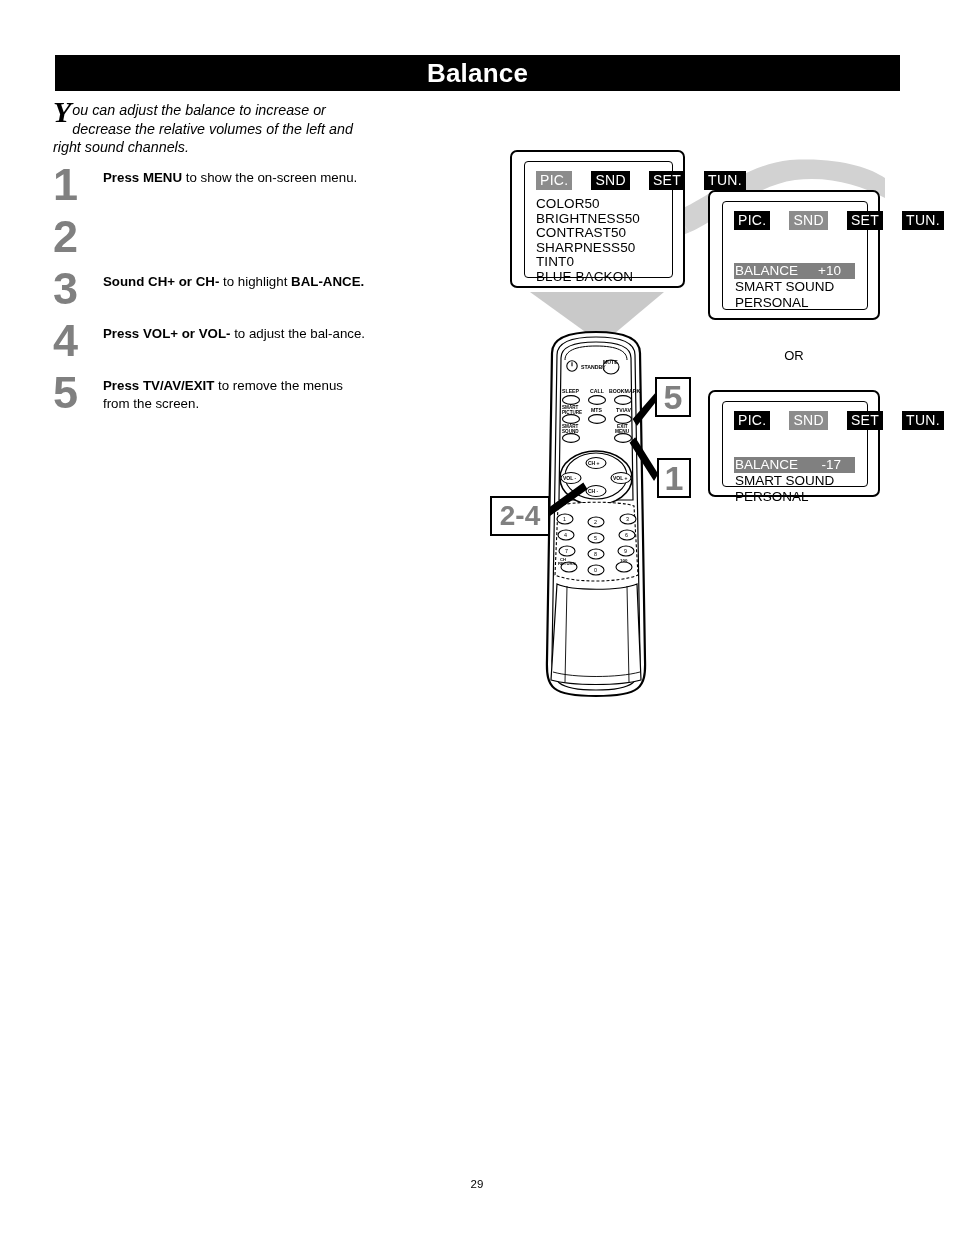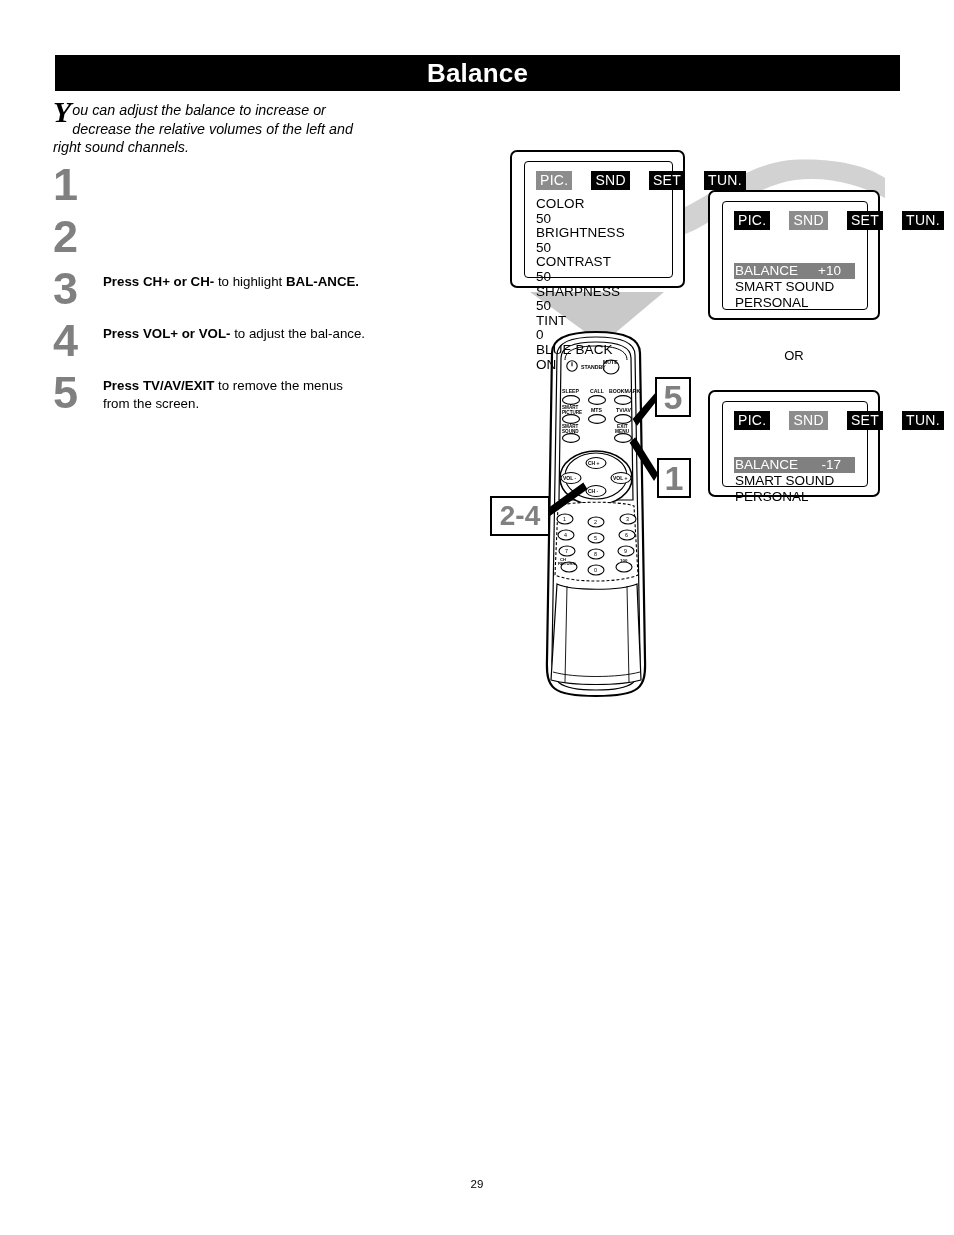--- a/index.html
+++ b/index.html
@@ -123,21 +123,20 @@
   }
   .osd-tab.sel {
     background: #8c8c8c;
     color: #ffffff;
   }
   .osd-rows { font-size: 13.5px; line-height: 14.6px; }
   .osd-row {
     display: flex;
     justify-content: flex-start;
     white-space: nowrap;
-    flex-direction: column;
   }
   .osd-row .lbl { letter-spacing: 0.1px; }
   .osd-row .val { text-align: left; min-width: 26px; }
 
   
   .osd-bal-row {
     background: #808080;
     color: #ffffff;
     display: flex;
     font-size: 13.5px;
@@ -212,29 +211,30 @@
 </div>
 
 <div class="intro">
   <span class="dropcap">Y</span><span class="intro-body">ou can adjust the balance to increase or decrease the relative volumes of the left and right sound channels.</span>
 </div>
 
 <div class="steps">
 
   <div class="step">
     <div class="step-num">1</div>
+    <div class="step-text"><b>Press MENU</b><span> to show the on-screen menu.</span><b></b></div>
   </div>
 
   <div class="step">
     <div class="step-num">2</div>
   </div>
 
   <div class="step">
     <div class="step-num">3</div>
-    <div class="step-text"><b>Press CH+ or CH-</b><span> to highlight </span><b>BAL-ANCE.</b></div>
+    <div class="step-text"><b>Sound CH+ or CH-</b><span> to highlight </span><b>BAL-ANCE.</b></div>
   </div>
 
   <div class="step">
     <div class="step-num">4</div>
     <div class="step-text"><b>Press VOL+ or VOL-</b><span> to adjust the bal-ance.</span><b></b></div>
   </div>
 
   <div class="step">
     <div class="step-num">5</div>
     <div class="step-text"><b>Press TV/AV/EXIT</b><span> to remove the menus from the screen.</span><b></b></div>

